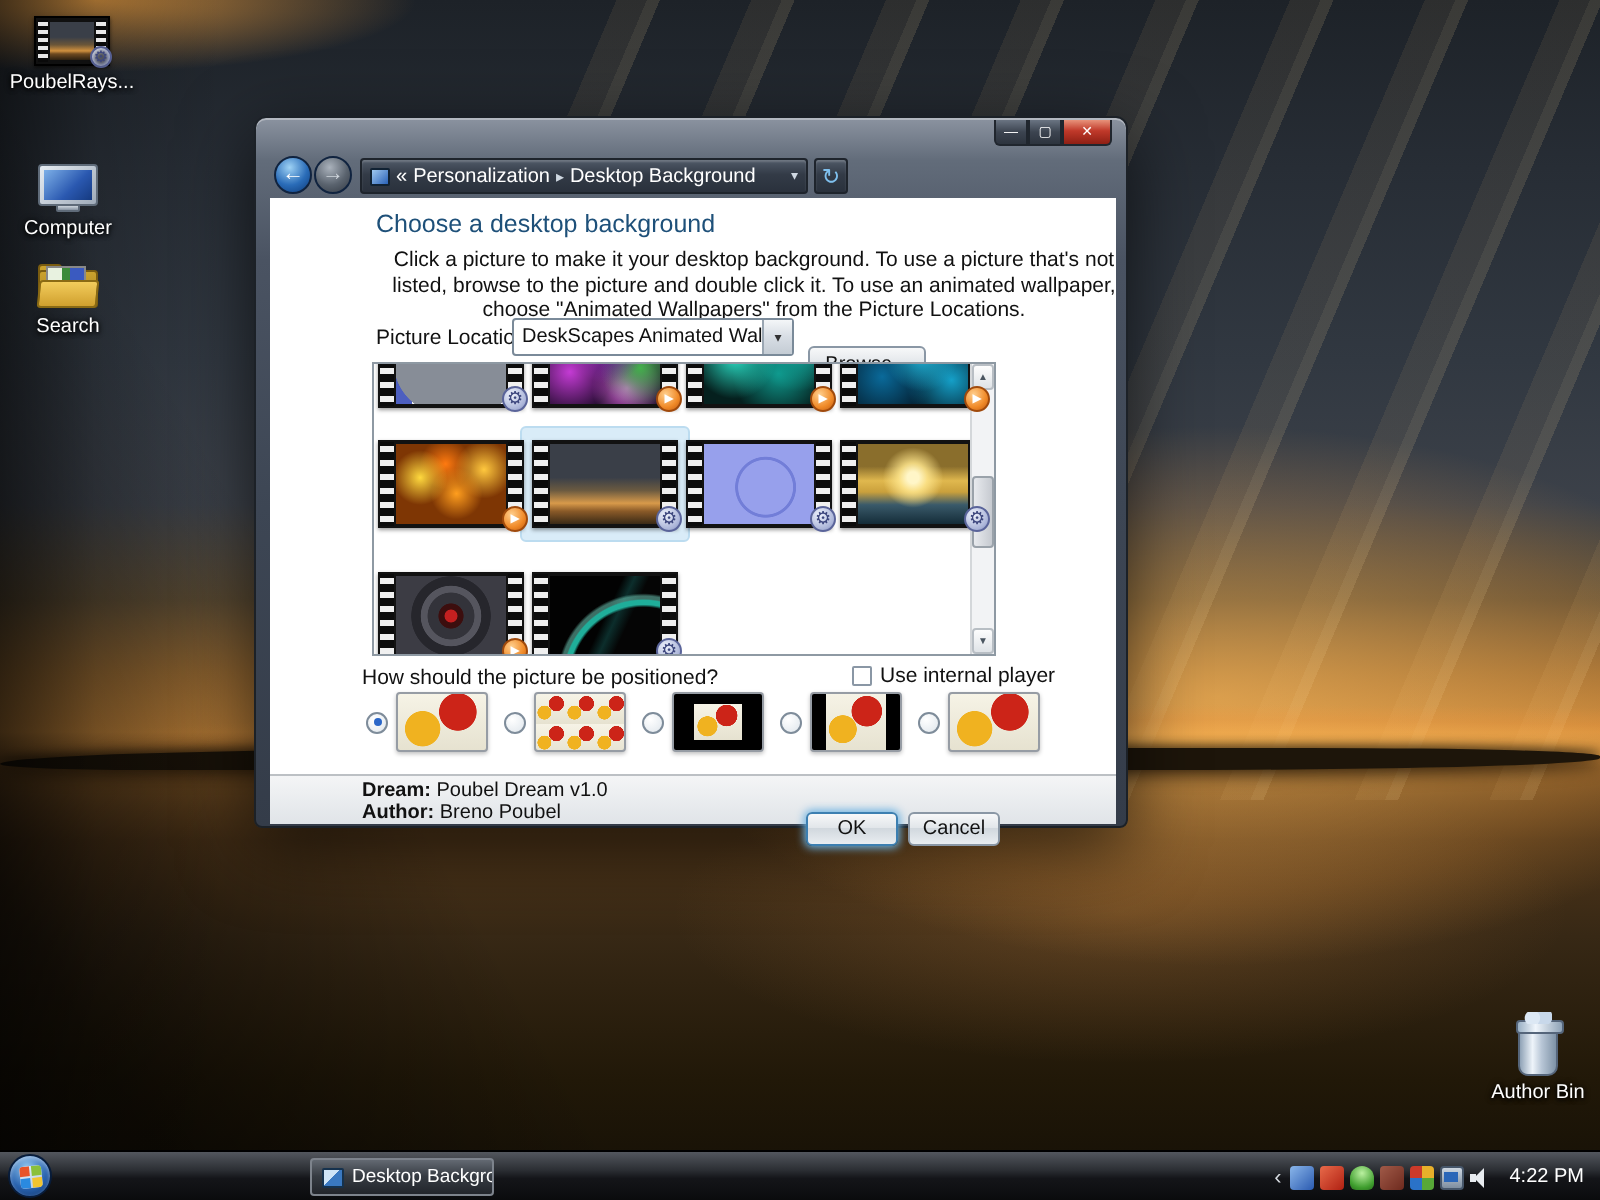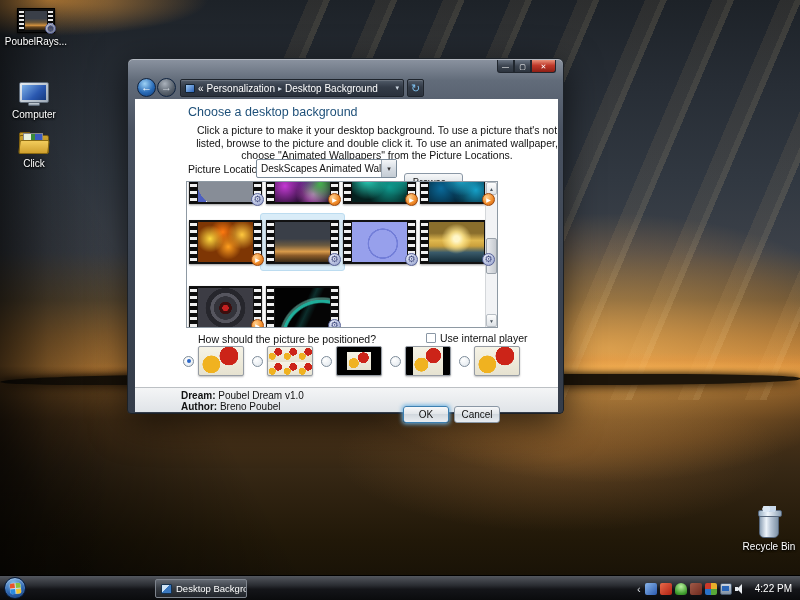--- a/index.html
+++ b/index.html
@@ -112,21 +112,21 @@
   .t-sun { background:radial-gradient(circle at 50% 42%, #fff6c8 0 8%, rgba(255,230,140,.85) 20%, transparent 42%), linear-gradient(180deg,#8a6e2c 0 28%,#e0b84e 46%,#caa03c 60%,#3a5a6a 76%,#142c38 100%); }
   .t-mech { background:radial-gradient(circle at 50% 50%, #c42020 0 9%, #3c0e0e 10% 18%, #33333a 19% 34%, #55555e 35% 44%, #26262c 45% 58%, #3c3c44 59%), #18181c; }
   .t-curve { background:radial-gradient(circle at 85% 130%, transparent 0 52%, #1fae9a 54% 57%, rgba(120,220,200,.5) 58% 60%, transparent 62%), linear-gradient(115deg,#020202 0 50%,#0c2e2c 58%,#050505 68%), #040404; }
 
   .gscroll { position:absolute; right:0; top:0; width:12px; height:145px; background:#f2f3f5; border-left:1px solid #d4d7da; }
   .gs-btn { position:absolute; left:0; width:11px; height:13px; display:flex; align-items:center; justify-content:center;
     font-size:5px; color:#4a5560; background:linear-gradient(#fdfdfd,#dfe3e7); border:1px solid #b8bec4; border-radius:2px; cursor:pointer; }
   .gs-up { top:0; } .gs-dn { bottom:0; }
   .gs-thumb { position:absolute; left:0; top:56px; width:11px; height:36px; background:linear-gradient(90deg,#e8eaee,#c6cad0); border:1px solid #9aa2aa; border-radius:2px; cursor:pointer; }
 
-  .pos-q { position:absolute; left:63px; top:234px; }
+  .pos-q { position:absolute; left:46px; top:234px; }
   .chk-row { position:absolute; left:291px; top:233px; display:flex; align-items:center; gap:4px; cursor:pointer; }
   .chk { width:10px; height:10px; background:#fff; border:1px solid #8a97a5; border-radius:1px; }
   .opts { position:absolute; left:48px; top:247px; display:flex; }
   .opt { display:flex; align-items:center; width:69px; cursor:pointer; }
   .radio { width:11px; height:11px; border-radius:50%; background:radial-gradient(circle at 35% 30%, #fff, #dfe6ec); border:1px solid #7e8c9a; margin-right:4px; flex:none; position:relative; }
   .radio.sel::after { content:""; position:absolute; left:2.5px; top:2.5px; width:4px; height:4px; border-radius:50%; background:#2a66c8; }
   .pv { width:46px; height:30px; border:1px solid #969ca4; border-radius:2px; background-color:#f2efe4; background-repeat:repeat; box-shadow:0 1px 2px rgba(0,0,0,.25); }
   .flower { background-image:
       radial-gradient(circle at 68% 32%, #cc2418 0 26%, transparent 27%),
       radial-gradient(circle at 72% 30%, #e8a018 0 7%, transparent 8%),
@@ -199,27 +199,27 @@
     </div>
     <div style="margin-top:6px;">Computer</div>
   </div>
   <div class="dicon" style="left:0px; top:133px;">
     <div class="ic ic-folder" style="width:30px;">
       <div class="tab"></div>
       <div class="back"></div>
       <div class="paper"></div>
       <div class="front"></div>
     </div>
-    <div>Click</div>
+    <div>Search</div>
   </div>
   <div class="dicon" style="left:739px; top:512px; width:60px;">
     <div class="ic ic-bin">
       <div class="trash"></div>
     </div>
-    <div>Recycle Bin</div>
+    <div>Author Bin</div>
   </div>
 
   <div id="win">
     <div class="win-controls">
       <div class="wc wc-min">—</div>
       <div class="wc">▢</div>
       <div class="wc wc-close">✕</div>
     </div>
 
     <div class="addr-row">

